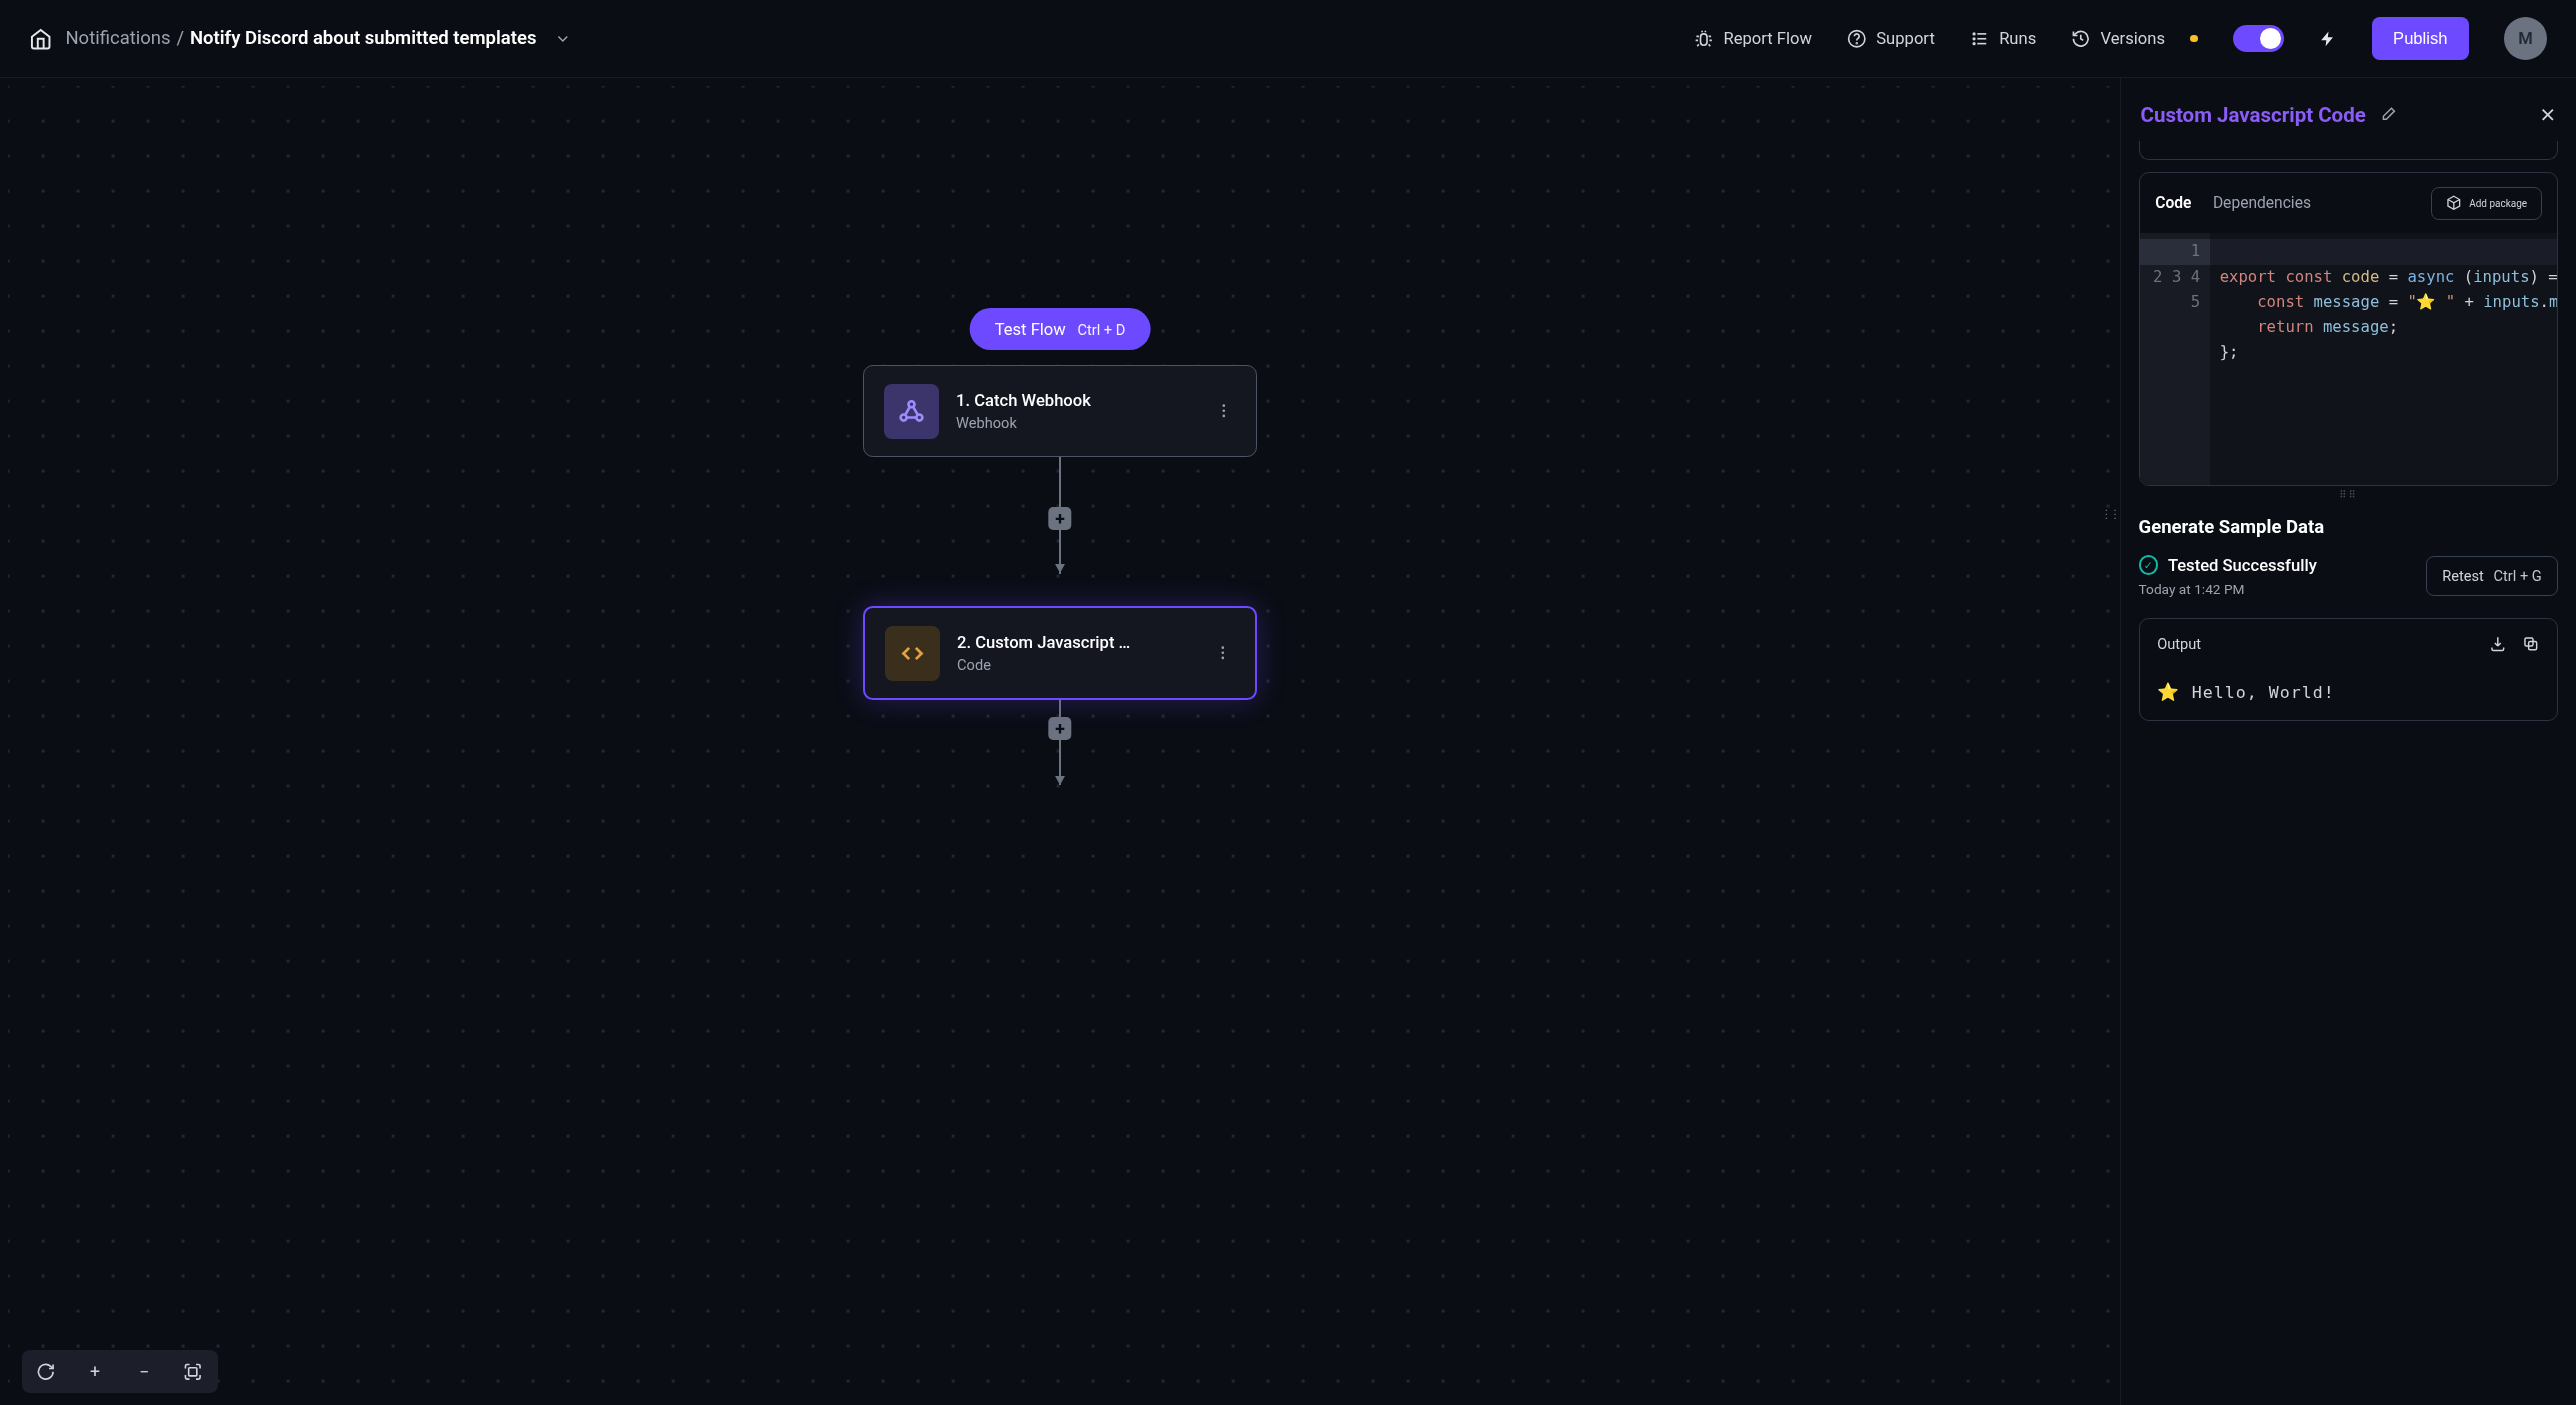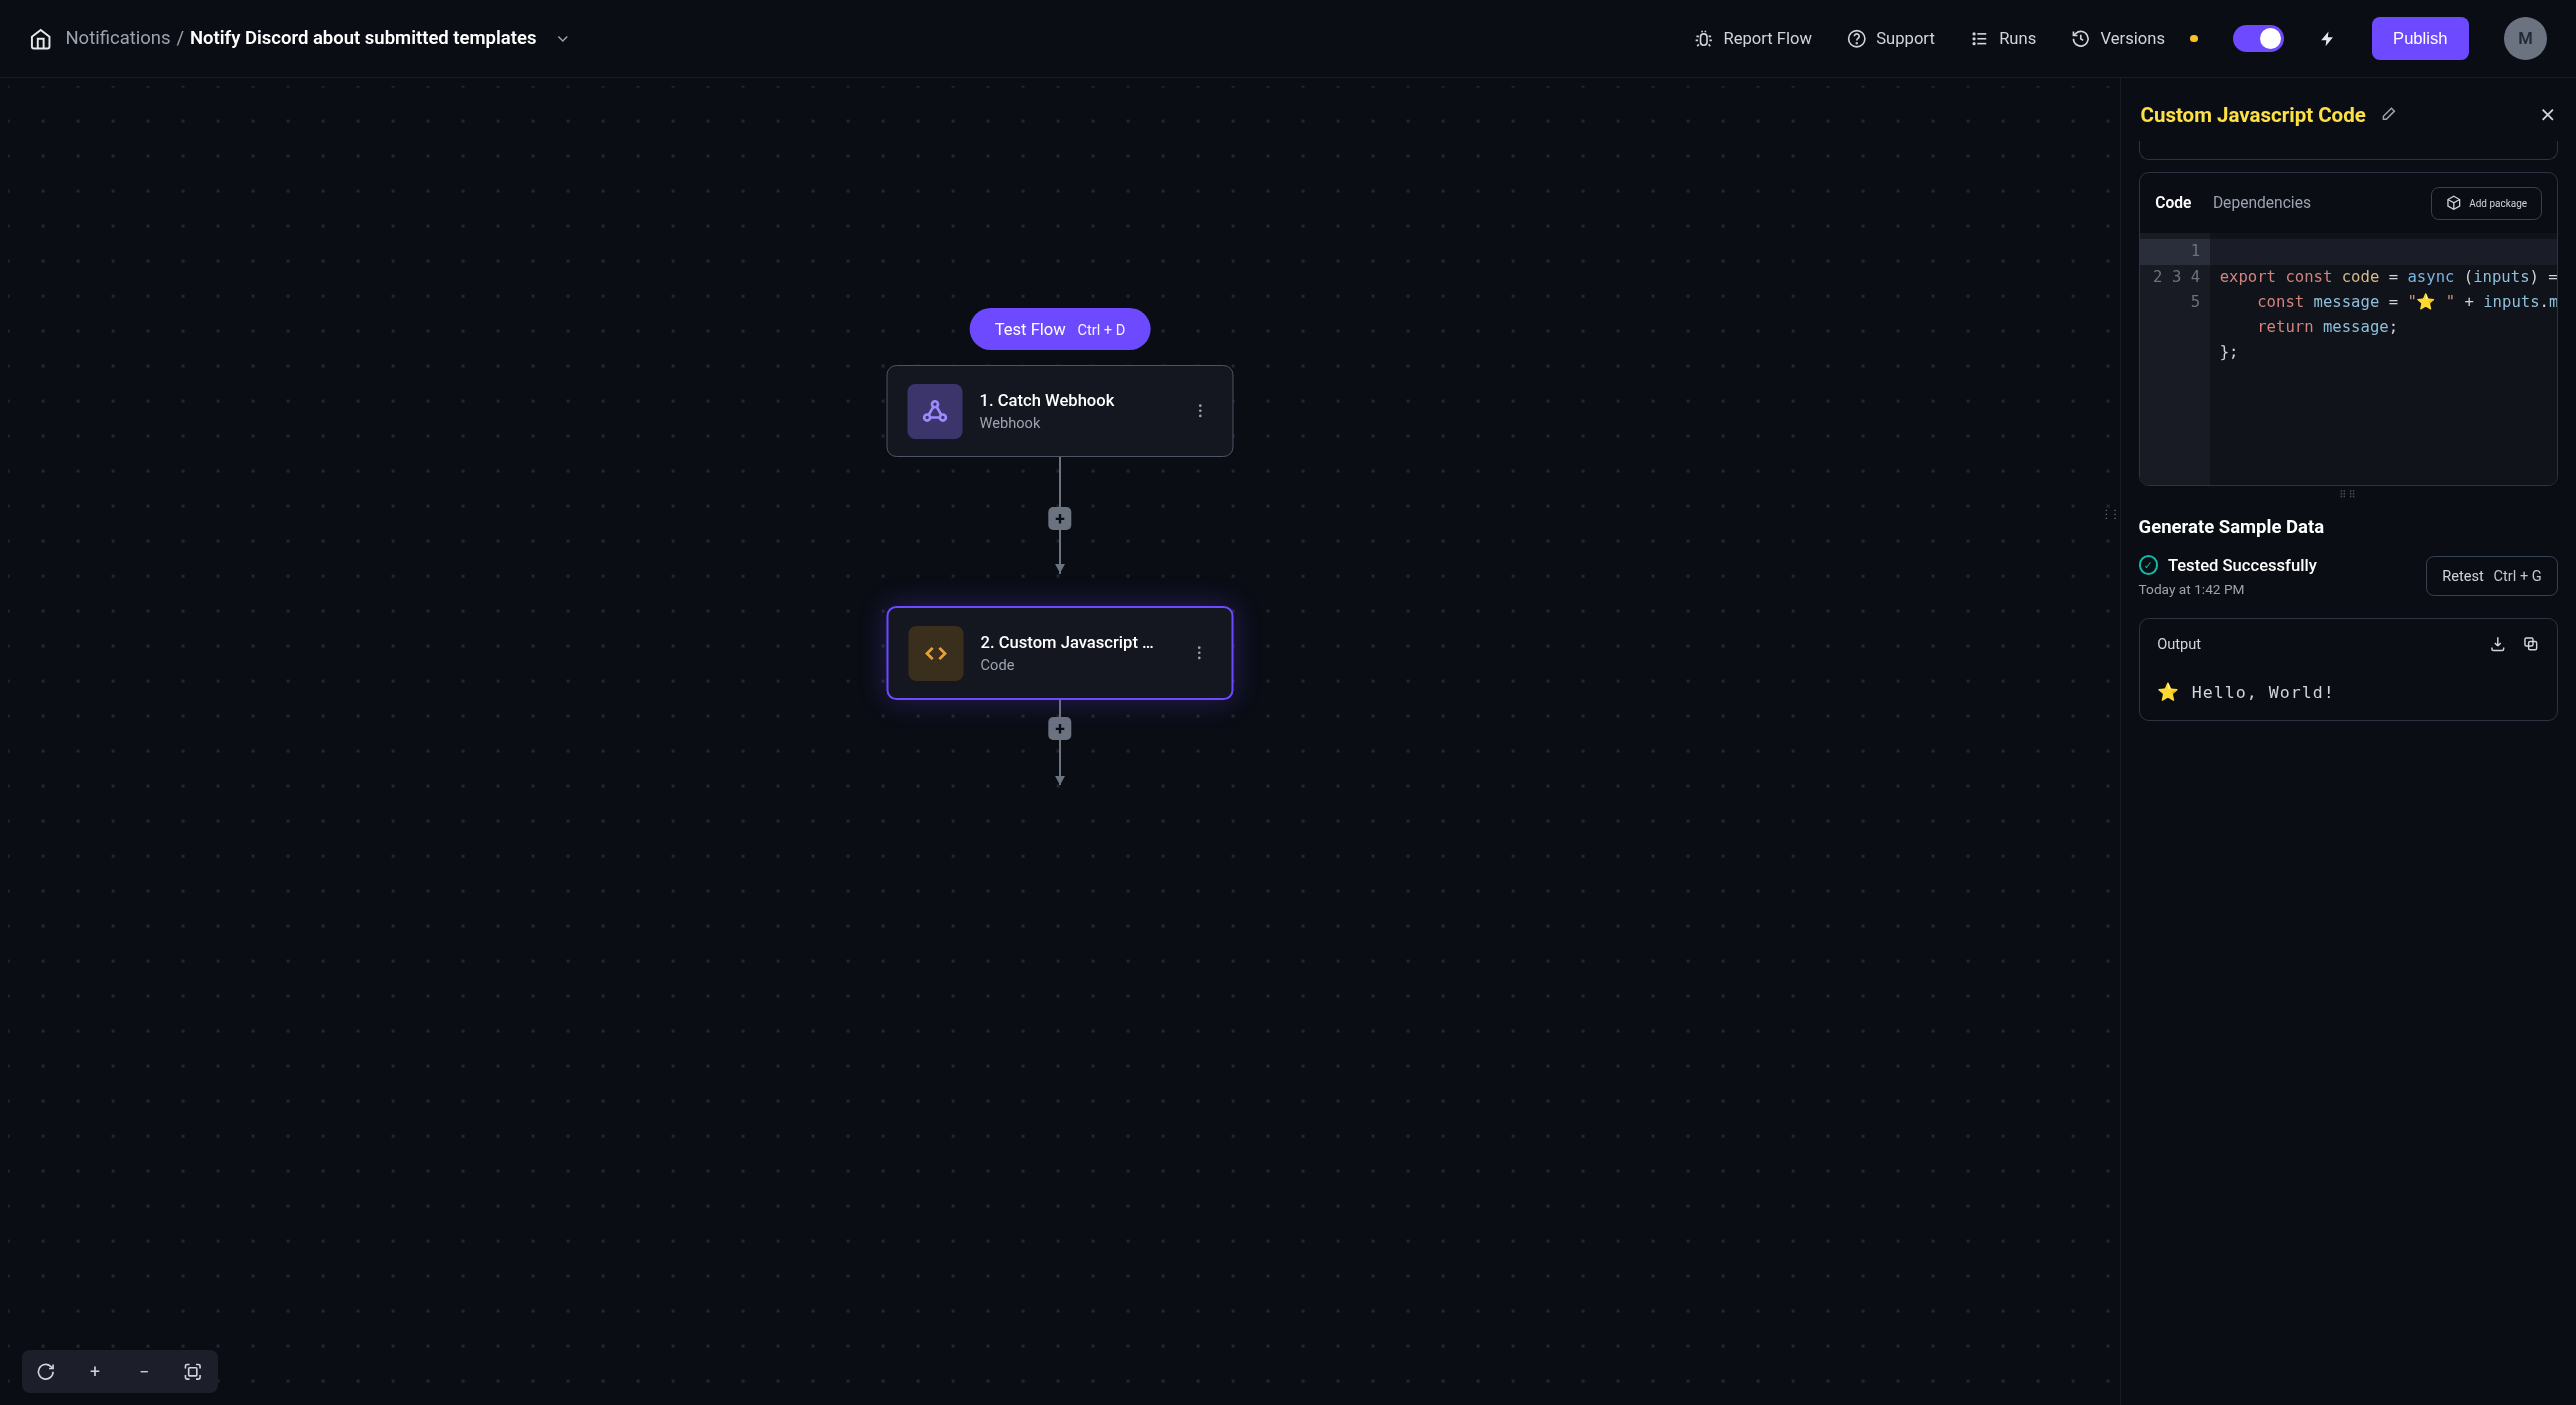--- a/index.html
+++ b/index.html
@@ -65,21 +65,21 @@
   background-position: 17.6px 17.6px;
 }
 .test-flow-btn {
   position: absolute; left: 50%; transform: translateX(-50%); top: 230px;
   background: #6d4aff; color: #fff; border-radius: 21.5px; padding: 11.7px 25px;
   display: flex; align-items: flex-end; gap: 11.7px; cursor: pointer; font-size: 16.6px;
 }
 .kbd { font-size: 14.6px; opacity: 0.92; }
 .node {
   position: absolute; left: 50%; transform: translateX(-50%);
-  width: 347px; background: #141720; border: 1px solid #4b5563;
+  width: 394px; background: #141720; border: 1px solid #4b5563;
   border-radius: 9.8px; padding: 17.6px 19.5px; display: flex; align-items: center; gap: 17.6px;
   cursor: pointer;
 }
 .node.selected { border: 2px solid #6d4aff; box-shadow: 0 0 29px rgba(109,74,255,0.3);}
 .node-1 { top: 287px; }
 .node-2 { top: 528px; }
 .node-3 { top: 708px; }
 .node-icon {
   width: 55px; height: 55px; border-radius: 7.8px; display: flex;
   align-items: center; justify-content: center; flex-shrink: 0;
@@ -123,21 +123,21 @@
 .ctrl-btn {
   width: 49px; height: 43px; display: flex; align-items: center; justify-content: center;
   color: #d1d5db; cursor: pointer; font-size: 17.6px;
 }
 
 
 .panel { width: 455px; display: flex; flex-direction: column; background: #0a0d14;}
 .panel-header {
   display: flex; align-items: center; padding: 25px 19.5px 13.7px 19.5px; gap: 13.7px;
 }
-.panel-title { font-size: 20.5px; font-weight: 700; color: #fde047; }
+.panel-title { font-size: 20.5px; font-weight: 700; color: #8b5cf6; }
 .edit-icon { color: #9ca3af; cursor: pointer; }
 .panel-spacer { flex: 1; }
 .close-icon { color: #d1d5db; cursor: pointer; font-size: 17.6px; }
 .collapsed-box {
   margin: 0 17.6px 11.7px 17.6px; height: 19.5px;
   border: 1px solid #2d3340; border-radius: 9.8px; border-top: none;
   border-top-left-radius: 0; border-top-right-radius: 0;
 }
 .code-section {
   margin: 0 17.6px; border: 1px solid #2d3340; border-radius: 9.8px;

